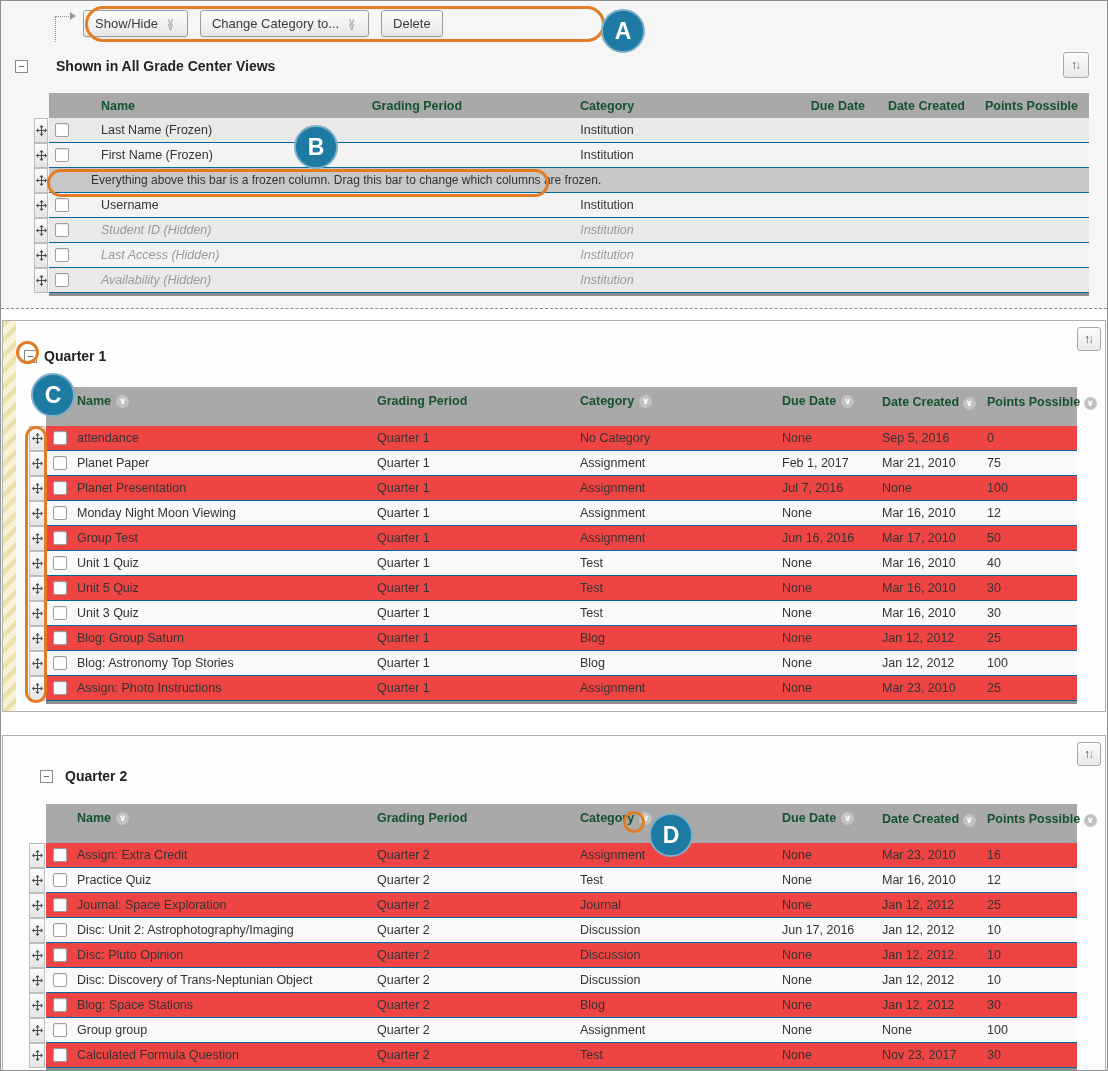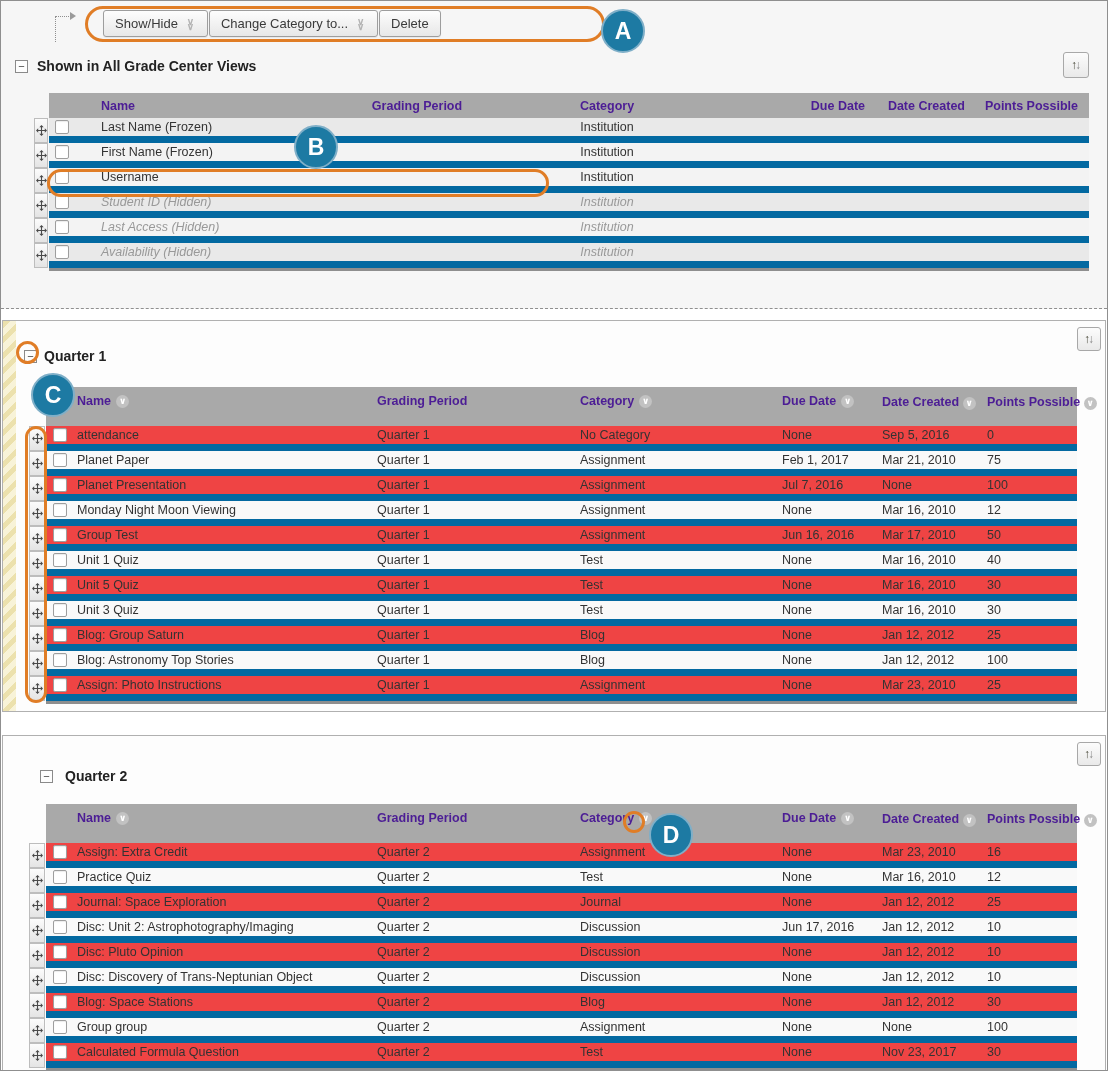--- a/index.html
+++ b/index.html
@@ -2,59 +2,59 @@
 <html style="--annotation: #e07d26; --badge: #1d7aa3; --header: #a9a9a9; --frozen: #c7c7c7;"><head>
 <meta charset="utf-8">
 <style>
   html,body{margin:0;padding:0;background:#fff;font-family:"Liberation Sans","DejaVu Sans",sans-serif;}
   .screen{position:relative;width:1108px;height:1071px;overflow:hidden;box-sizing:border-box;
           border:1px solid #8f8f8f;background:#fff;}
 
   
   .top-section{position:absolute;left:0;top:0;width:100%;height:308px;background:#f6f6f6;
                border-bottom:1px dashed #8f8f8f;box-sizing:border-box;}
-  .toolbar{position:absolute;left:102px;top:9px;display:flex;gap:1px;align-items:flex-start;}
+  .toolbar{position:absolute;left:82px;top:9px;display:flex;gap:12px;align-items:flex-start;}
   .tbtn{display:inline-flex;align-items:center;gap:7px;height:27px;padding:0 11px;
         font-size:13px;color:#3a3a3a;background:linear-gradient(#fdfdfd,#e7e7e7);
         border:1px solid #9d9d9d;border-radius:3px;box-shadow:0 1px 1px rgba(0,0,0,.06);cursor:pointer;}
   .dblchev{display:flex;flex-direction:column;align-items:center;width:11px;}
   .dblchev::before,.dblchev::after{content:"∨";font-size:10px;line-height:5px;color:#b3b3b3;font-weight:bold;}
   .elbow{position:absolute;left:54px;top:15px;width:22px;height:26px;border-left:1px dotted #8f8f8f;}
   .elbow::before{content:"";position:absolute;left:0;top:0;width:15px;border-top:1px dotted #8f8f8f;}
   .elbow::after{content:"";position:absolute;left:14px;top:-4px;border-left:6px solid #9a9a9a;
                 border-top:4px solid transparent;border-bottom:4px solid transparent;}
 
-  .sec-heading{position:absolute;display:flex;align-items:center;gap:9px;}
+  .sec-heading{position:absolute;display:flex;align-items:center;gap:28px;}
   .minusbox{width:13px;height:13px;box-sizing:border-box;border:1px solid #8a8a8a;background:#fdfdfd;
             display:flex;align-items:center;justify-content:center;cursor:pointer;}
   .minusbox::before{content:"−";font-size:11px;line-height:11px;color:#444;}
   .sec-title{font-size:14px;font-weight:bold;color:#222;white-space:nowrap;}
   .reorder{position:absolute;width:24px;height:24px;box-sizing:border-box;border:1px solid #a8a8a8;
            border-radius:3px;background:linear-gradient(#fcfcfc,#e9e9e9);display:flex;align-items:center;
            justify-content:center;cursor:pointer;font-size:12px;}
   .reorder .ua{color:#4a4a3a;margin-right:-2px}.reorder .da{color:#8a8a8a}
 
   
   .tbl{position:absolute;}
   .thead{display:flex;background:var(--header,#a9a9a9);box-sizing:border-box;}
   .t1 .thead{margin-left:15px;height:25px;align-items:center;}
   .tq .thead{margin-left:17px;height:39px;align-items:flex-start;padding-top:7px;}
-  .hcell{font-weight:bold;color:#4c1d95;font-size:12.5px;display:flex;align-items:center;gap:5px;
+  .hcell{font-weight:bold;color:#14532d;font-size:12.5px;display:flex;align-items:center;gap:5px;
          box-sizing:border-box;padding-right:4px;white-space:nowrap;overflow:visible;}
   .hcell.stack{display:block;}
   .hcell.stack .sortchev{margin-top:3px;}
   .sortchev{width:13px;height:13px;border-radius:50%;background:#c2c2c2;display:inline-flex;flex:0 0 13px;
             align-items:center;justify-content:center;cursor:pointer;}
   .sortchev::before{content:"∨";color:#fff;font-size:9px;line-height:9px;font-weight:bold;}
 
   .trow{display:flex;height:25px;align-items:stretch;}
   .hcellbox{width:14px;margin-right:1px;box-sizing:border-box;border:1px solid #bdbdbd;
             background:linear-gradient(#fcfcfc,#e4e4e4);display:flex;align-items:center;justify-content:center;cursor:move;}
   .tq .hcellbox{width:16px;}
-  .rowbody{flex:1;display:flex;align-items:center;border-bottom:7px solid #0369a1;box-sizing:border-box;}
+  .rowbody{flex:1;display:flex;align-items:center;border-bottom:1px solid #0369a1;box-sizing:border-box;}
   .t1 .trow .rowbody{background:#e9e9e9;}
   .t1 .trow.alt .rowbody{background:#f3f3f3;}
   .tq .trow .rowbody{background:#ef4444;}
   .tq .trow.alt .rowbody{background:#f9f9f9;}
   .trow.hid .cell{color:#999;font-style:italic;}
   .cell{font-size:12.5px;color:#333;white-space:nowrap;overflow:hidden;box-sizing:border-box;padding-right:4px;}
   .ccb{display:flex;align-items:center;justify-content:center;box-sizing:border-box;}
   .cb{width:12px;height:12px;border:1px solid #9e9e9e;border-radius:2px;background:#fff;
       box-shadow:inset 0 1px 1px rgba(0,0,0,.08);cursor:pointer;}
   .tbot{height:3px;background:#8e8e8e;}
@@ -186,20 +186,30 @@
               </span>
       <span class="cell col0">First Name (Frozen)</span>
       <span class="cell col1"></span>
       <span class="cell col2">Institution</span>
       <span class="cell col3"></span>
       <span class="cell col4"></span>
       <span class="cell col5"></span>
     </div>
   </div>
         </div>
+      <div class="trow">
+        <div class="hcellbox">
+          <svg width="11" height="11" viewBox="0 0 20 20">
+              <path fill="#4a4a4a" d="M10 0 14 4 11 4 11 9 16 9 16 6 20 10 16 14 16 11 11 11 11 16 14 16 10 20 6 16 9 16 9 11 4 11 4 14 0 10 4 6 4 9 9 9 9 4 6 4 Z"></path>
+            </svg>
+        </div>
+        <div class="rowbody frozenbar">
+          <span class="ftext">Everything above this bar is a frozen column. Drag this bar to change which columns are frozen.</span>
+        </div>
+      </div>
       <div id="t1-below">
           <div class="trow alt">
     <div class="hcellbox">
       <svg width="11" height="11" viewBox="0 0 20 20">
                 <path fill="#4a4a4a" d="M10 0 14 4 11 4 11 9 16 9 16 6 20 10 16 14 16 11 11 11 11 16 14 16 10 20 6 16 9 16 9 11 4 11 4 14 0 10 4 6 4 9 9 9 9 4 6 4 Z"></path>
               </svg>
     </div>
     <div class="rowbody">
       <span class="cell ccb">
                 <span class="cb"></span>

